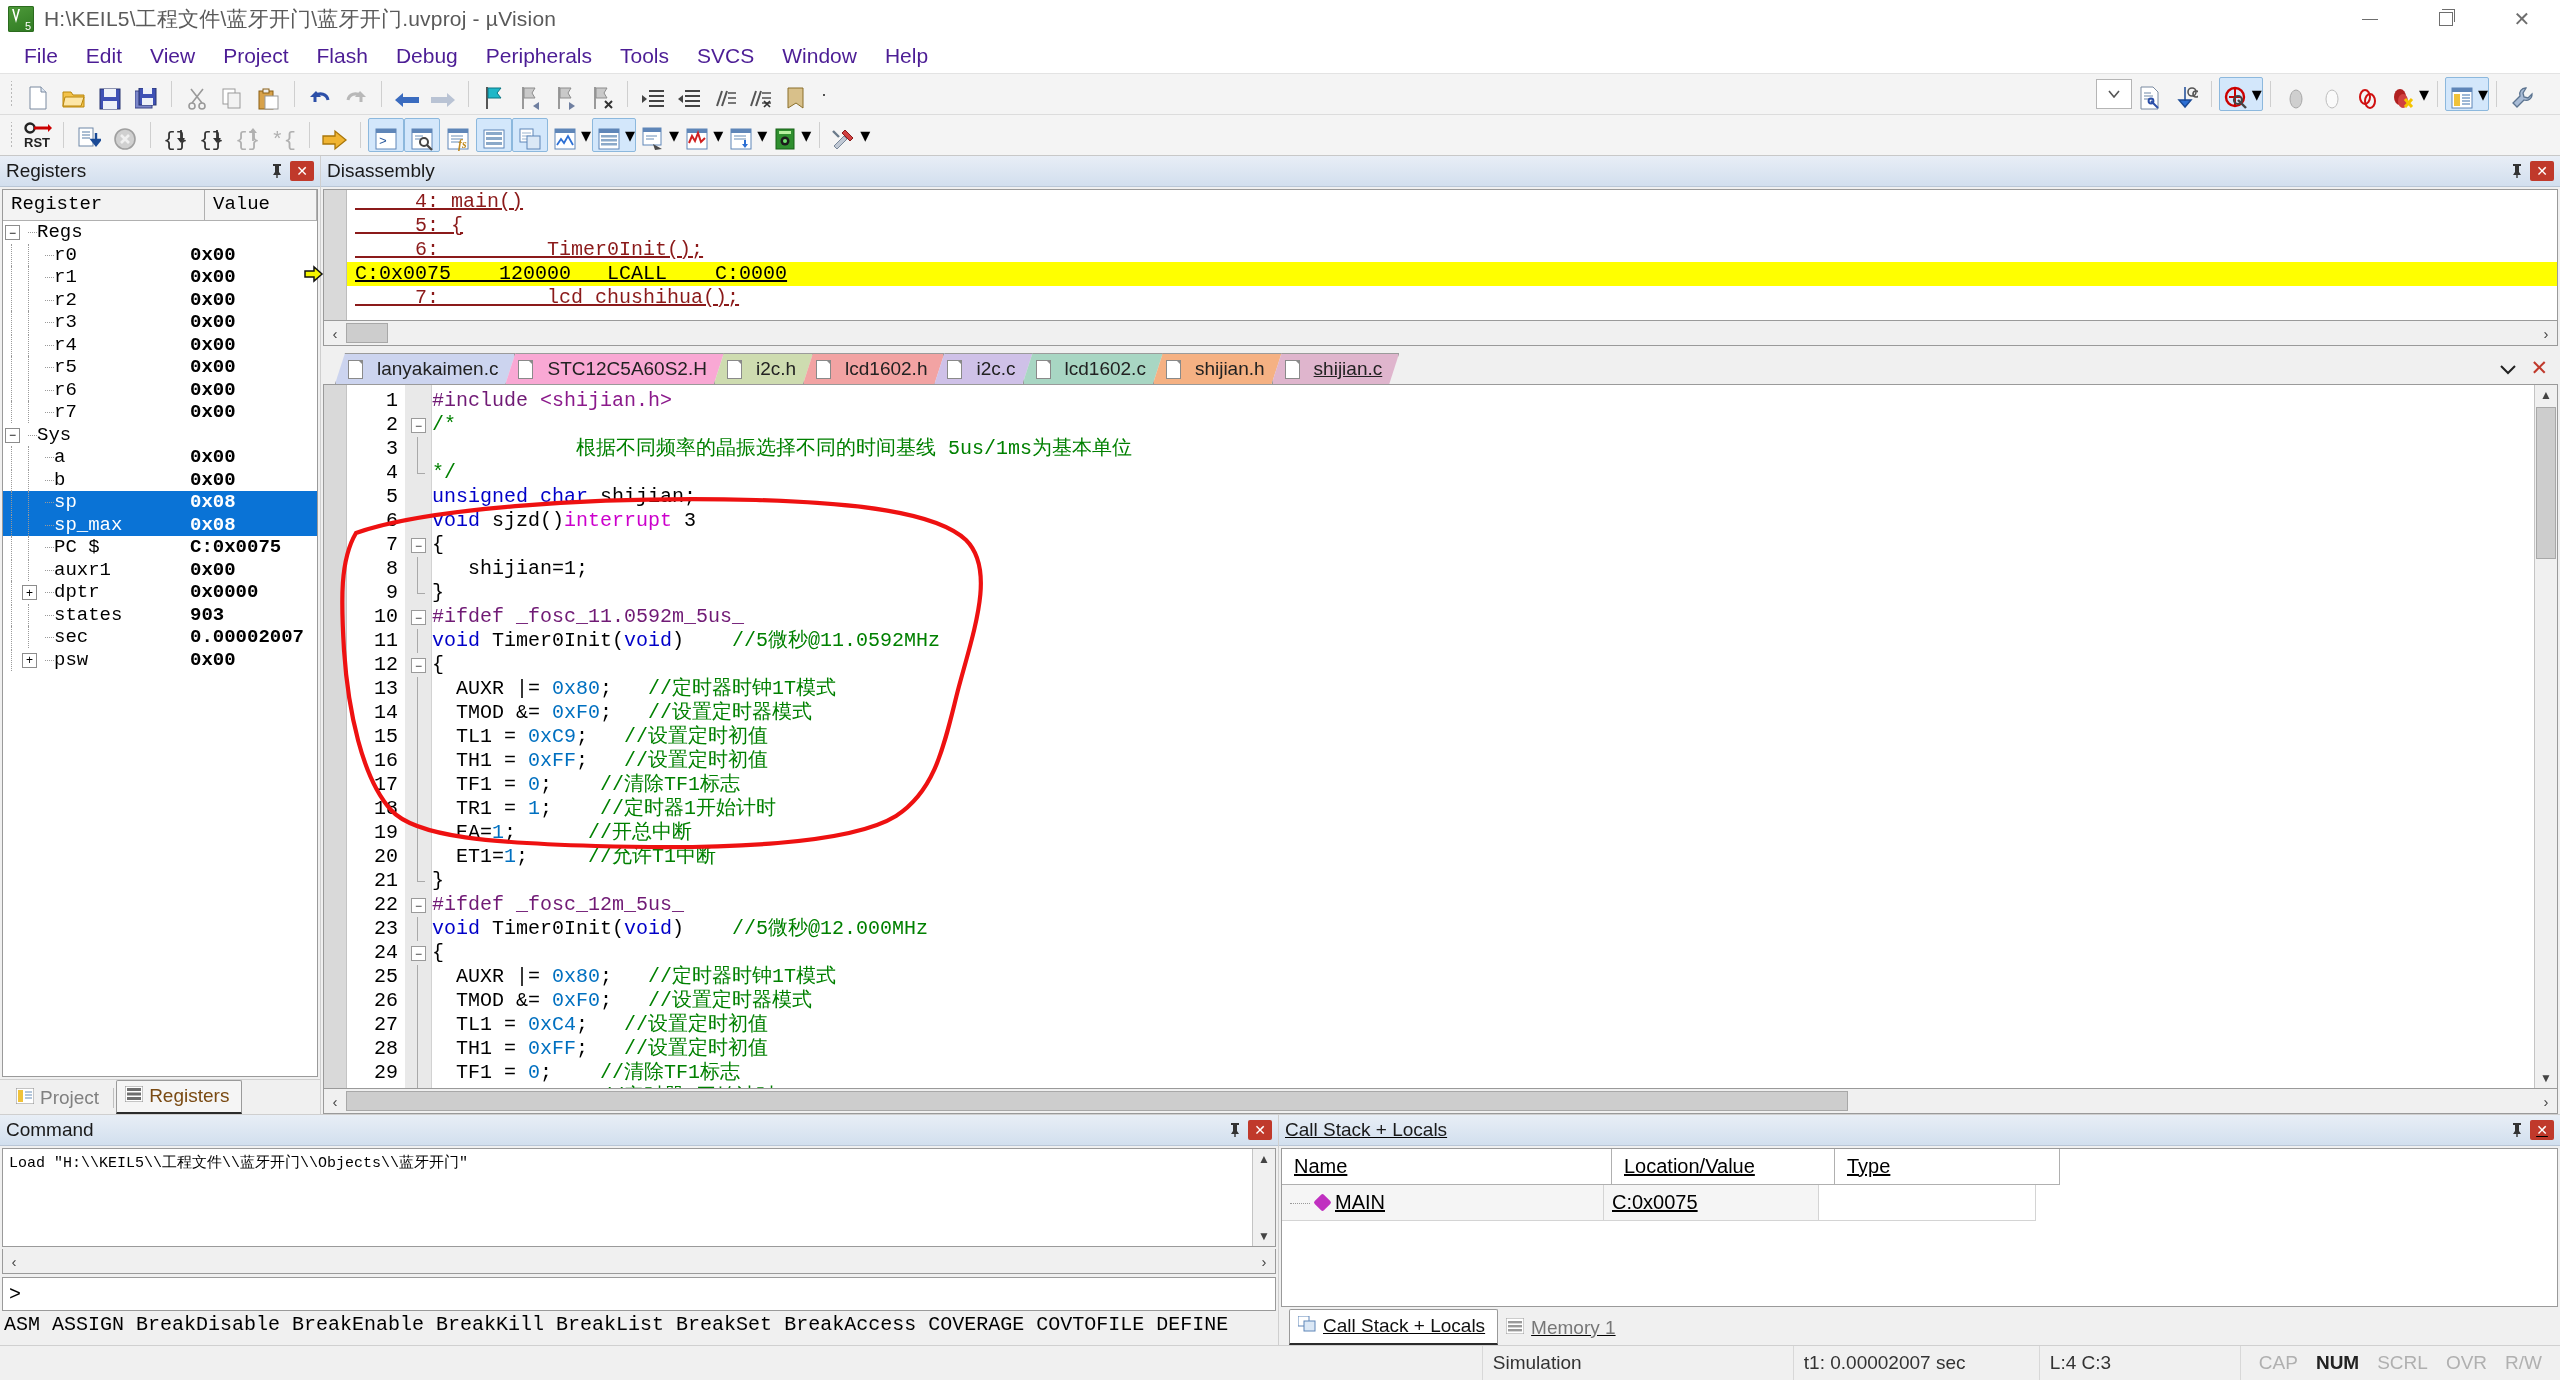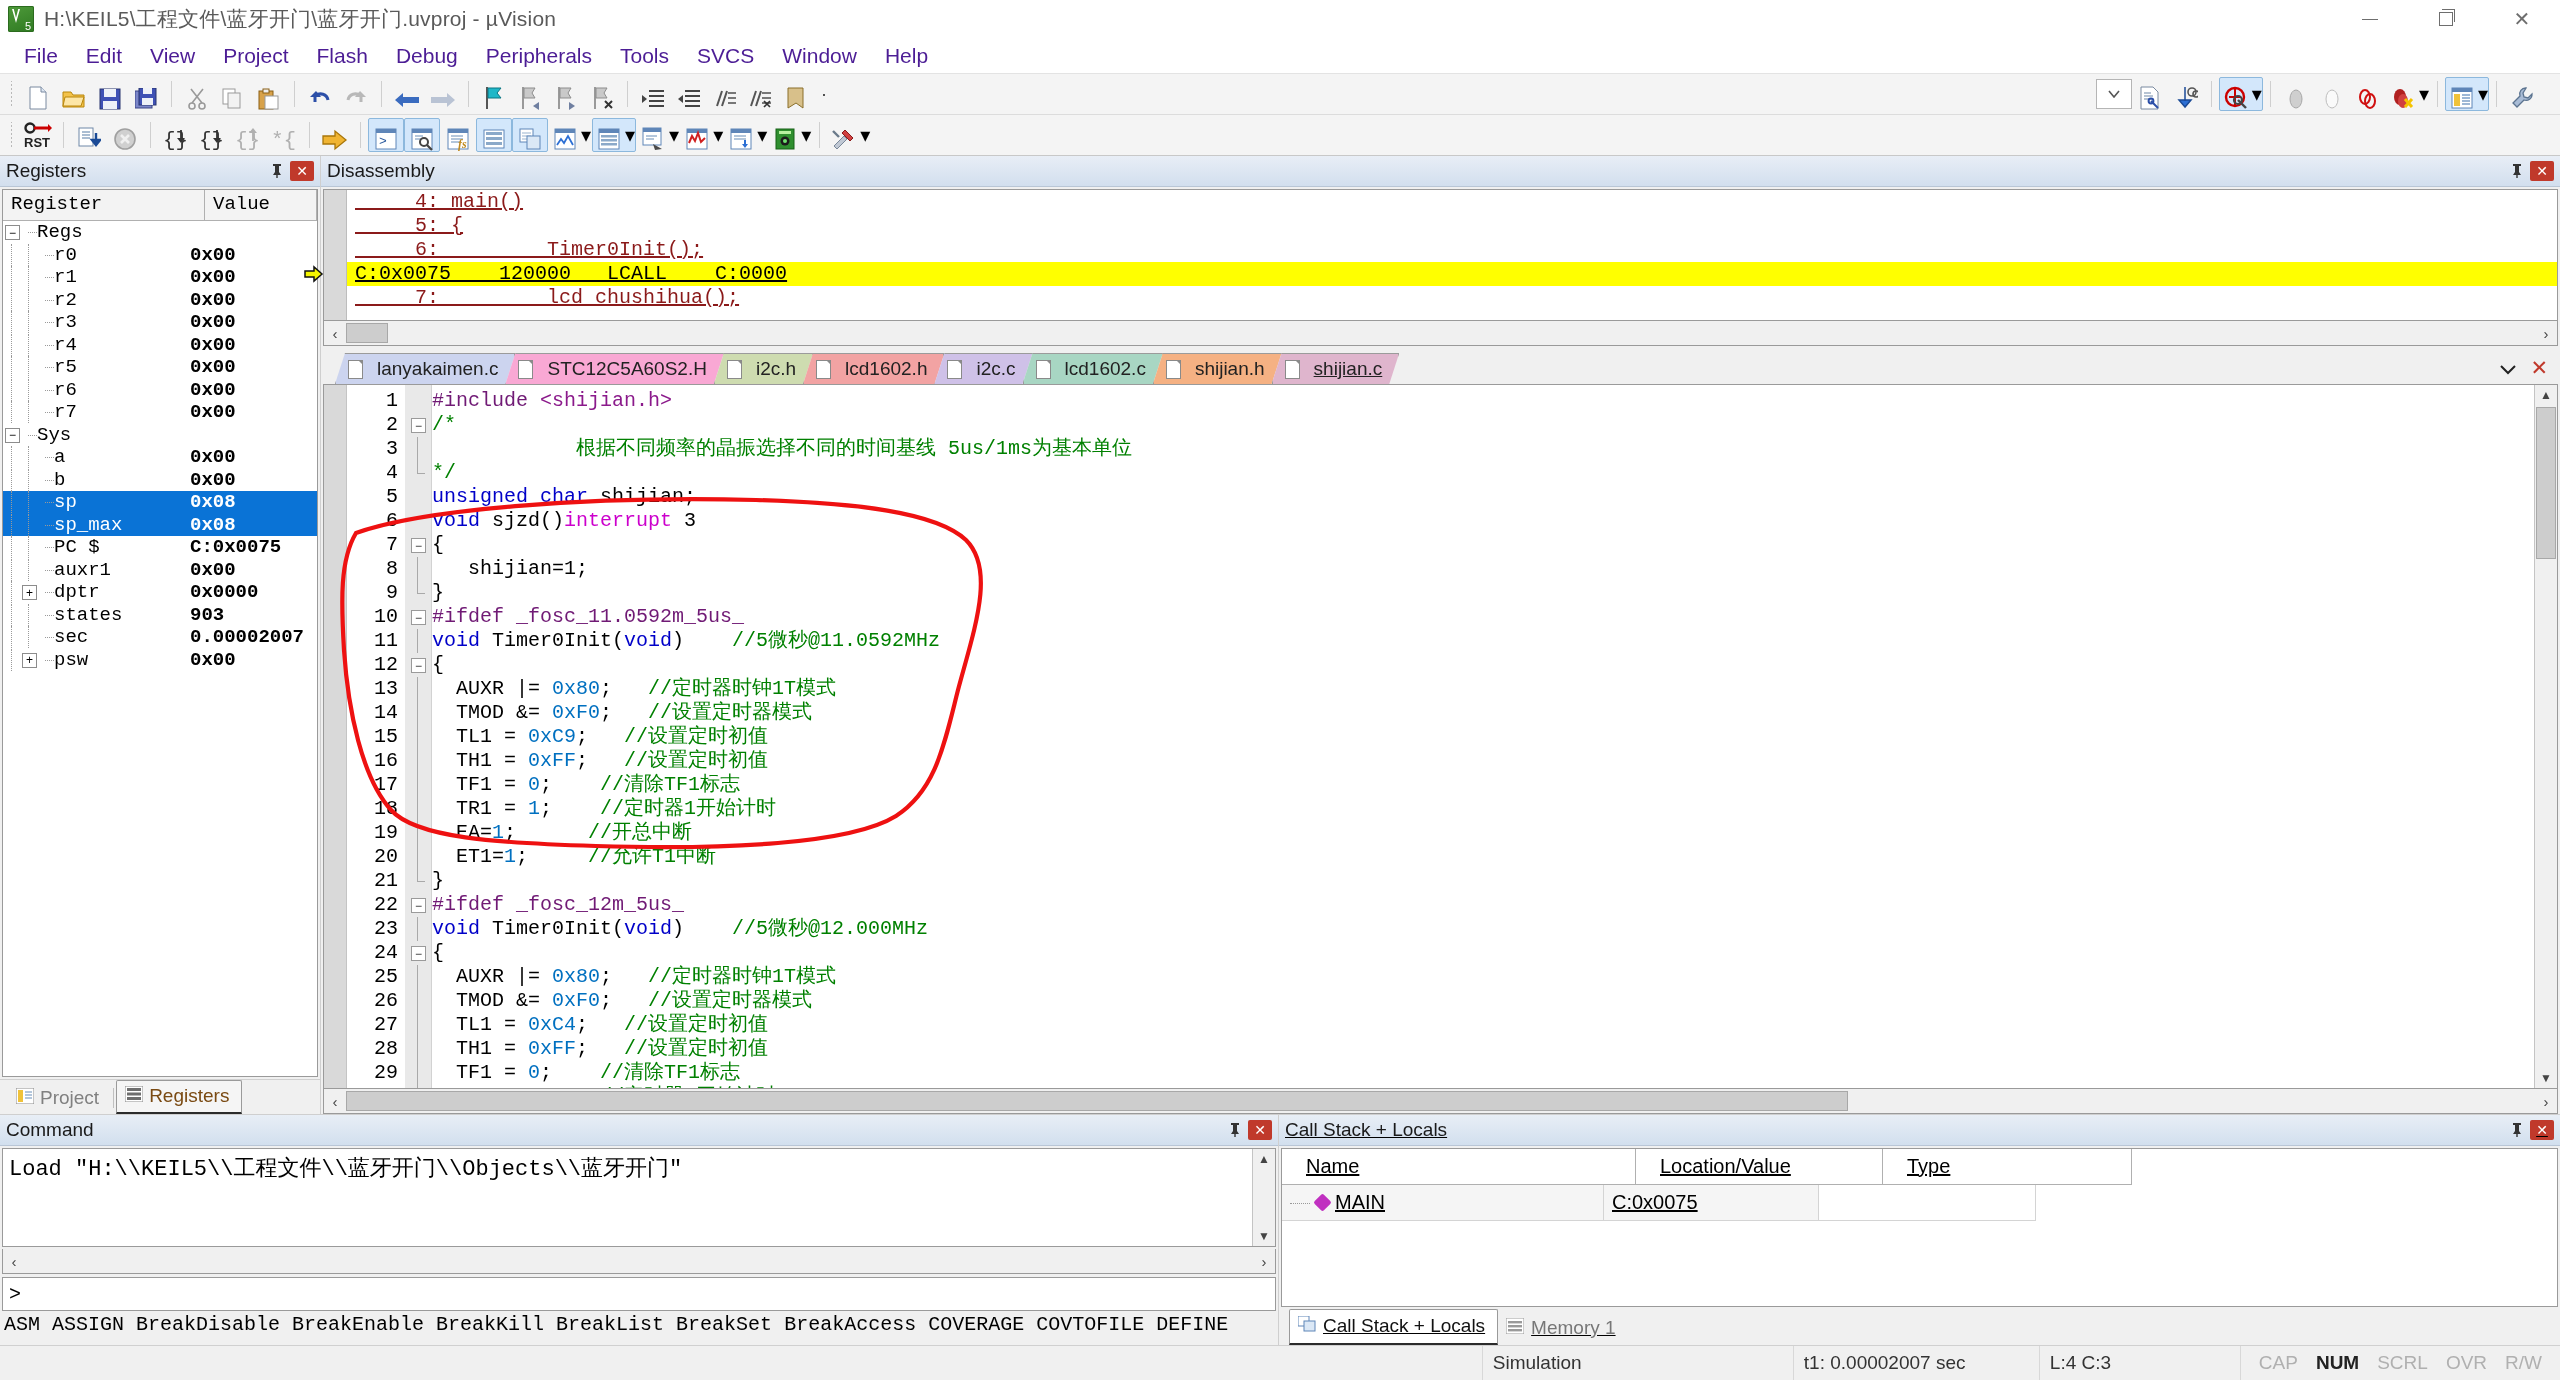--- a/index.html
+++ b/index.html
@@ -126,32 +126,32 @@
   .sc-arrow{width:20px;height:20px;display:flex;align-items:center;justify-content:center;font-size:12px;color:#444;background:#f0f0f0;}
   .sc-thumb{width:18px;height:150px;background:#cdcdcd;border:1px solid #a8a8a8;margin-top:2px;}
 
   
   .annot{position:absolute;pointer-events:none;left:0;top:0;}
 
   
   .bottom{height:230px;display:flex;flex:0 0 auto;background:#f0f0f0;border-top:1px solid #cfcfcf;}
   .cmd-pane{width:1278px;display:flex;flex-direction:column;border-right:1px solid #cfcfcf;}
   .cmd-out{flex:1 1 auto;background:#fff;border:1px solid #9a9a9a;margin:2px;display:flex;min-height:0;}
-  .cmd-text{flex:1 1 auto;font-family:"Liberation Mono","DejaVu Sans Mono",monospace;font-size:22px;padding:4px 6px;white-space:pre;overflow:hidden;}
+  .cmd-text{flex:1 1 auto;font-family:"Liberation Mono","DejaVu Sans Mono",monospace;font-size:15px;padding:4px 6px;white-space:pre;overflow:hidden;}
   .cmd-vscroll{width:22px;background:#f0f0f0;border-left:1px solid #c4c4c4;display:flex;flex-direction:column;align-items:center;justify-content:space-between;}
   .cmd-hscroll{height:24px;background:#f0f0f0;border:1px solid #9a9a9a;border-top:none;margin:0 2px;display:flex;align-items:center;}
   .cmd-input{height:32px;background:#fff;border:1px solid #9a9a9a;margin:3px 2px 0 2px;display:flex;align-items:center;
     font-family:"Liberation Mono","DejaVu Sans Mono",monospace;font-size:20px;padding-left:6px;}
   .cmd-help{height:30px;font-family:"Liberation Mono","DejaVu Sans Mono",monospace;font-size:20px;padding:2px 4px;
     overflow:hidden;white-space:nowrap;color:#000;}
 
   .cs-pane{flex:1 1 auto;display:flex;flex-direction:column;min-width:0;text-decoration:underline;}
   .cs-body{flex:1 1 auto;background:#fff;border:1px solid #9a9a9a;margin:2px;min-height:0;position:relative;}
   .cs-head{display:flex;height:36px;font-size:20px;}
-  .cs-head div{border-right:1px solid #b0b0b0;border-bottom:1px solid #b0b0b0;padding:6px 24px;color:#000;background:#fff;}
+  .cs-head div{border-right:1px solid #b0b0b0;border-bottom:1px solid #b0b0b0;padding:6px 12px;color:#000;background:#fff;}
   .cs-c1{width:305px;}
   .cs-c2{width:198px;}
   .cs-c3{width:200px;}
   .cs-row{display:flex;height:36px;font-size:20px;align-items:stretch;}
   .cs-row .c{border-right:1px solid #d4d4d4;border-bottom:1px solid #d4d4d4;padding:6px 8px;display:flex;align-items:center;gap:6px;background:#f5f5f5;}
   .diamond{width:13px;height:13px;background:#c030c0;transform:rotate(45deg);border-radius:2px;flex:0 0 auto;}
 
   .cs-tabs{height:36px;display:flex;align-items:flex-end;padding-left:10px;flex:0 0 auto;}
   .cs-tab{display:flex;align-items:center;gap:7px;padding:5px 12px 6px 8px;font-size:19px;color:#777;}
   .cs-tab.sel{color:#111;background:#fff;border:1px solid #9a9a9a;border-bottom:2px solid #2b2b2b;border-radius:2px 2px 0 0;}

